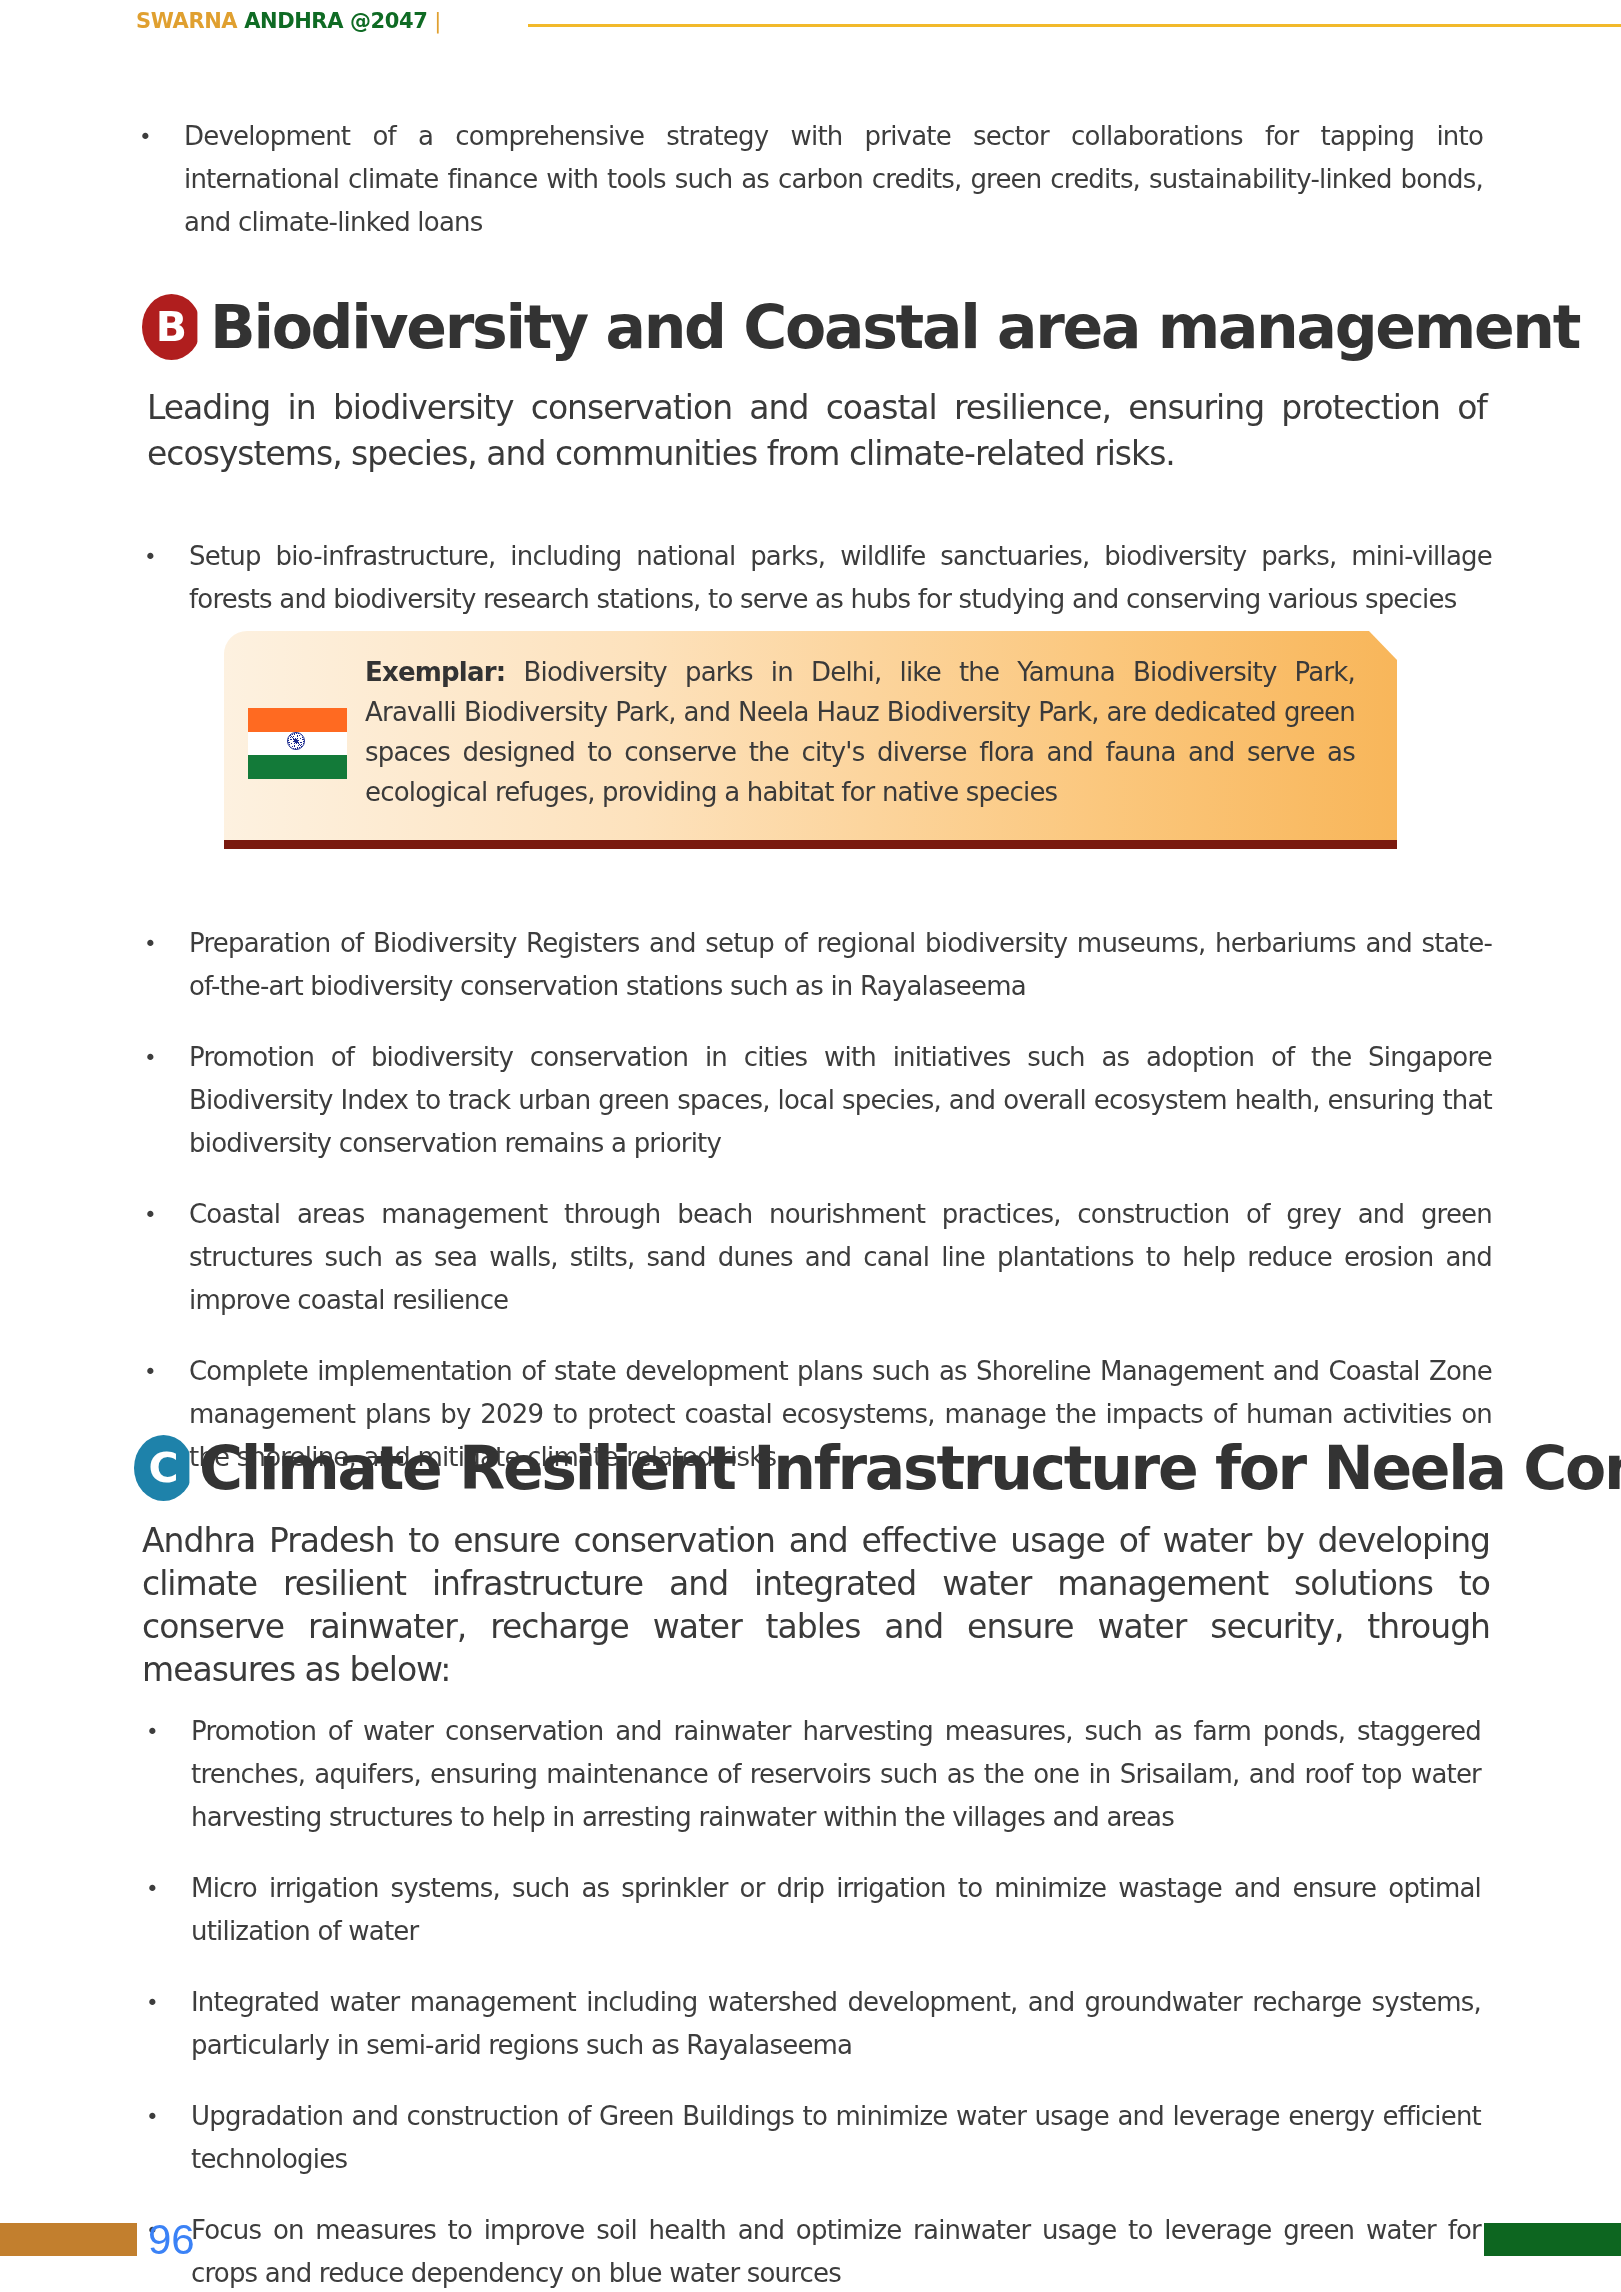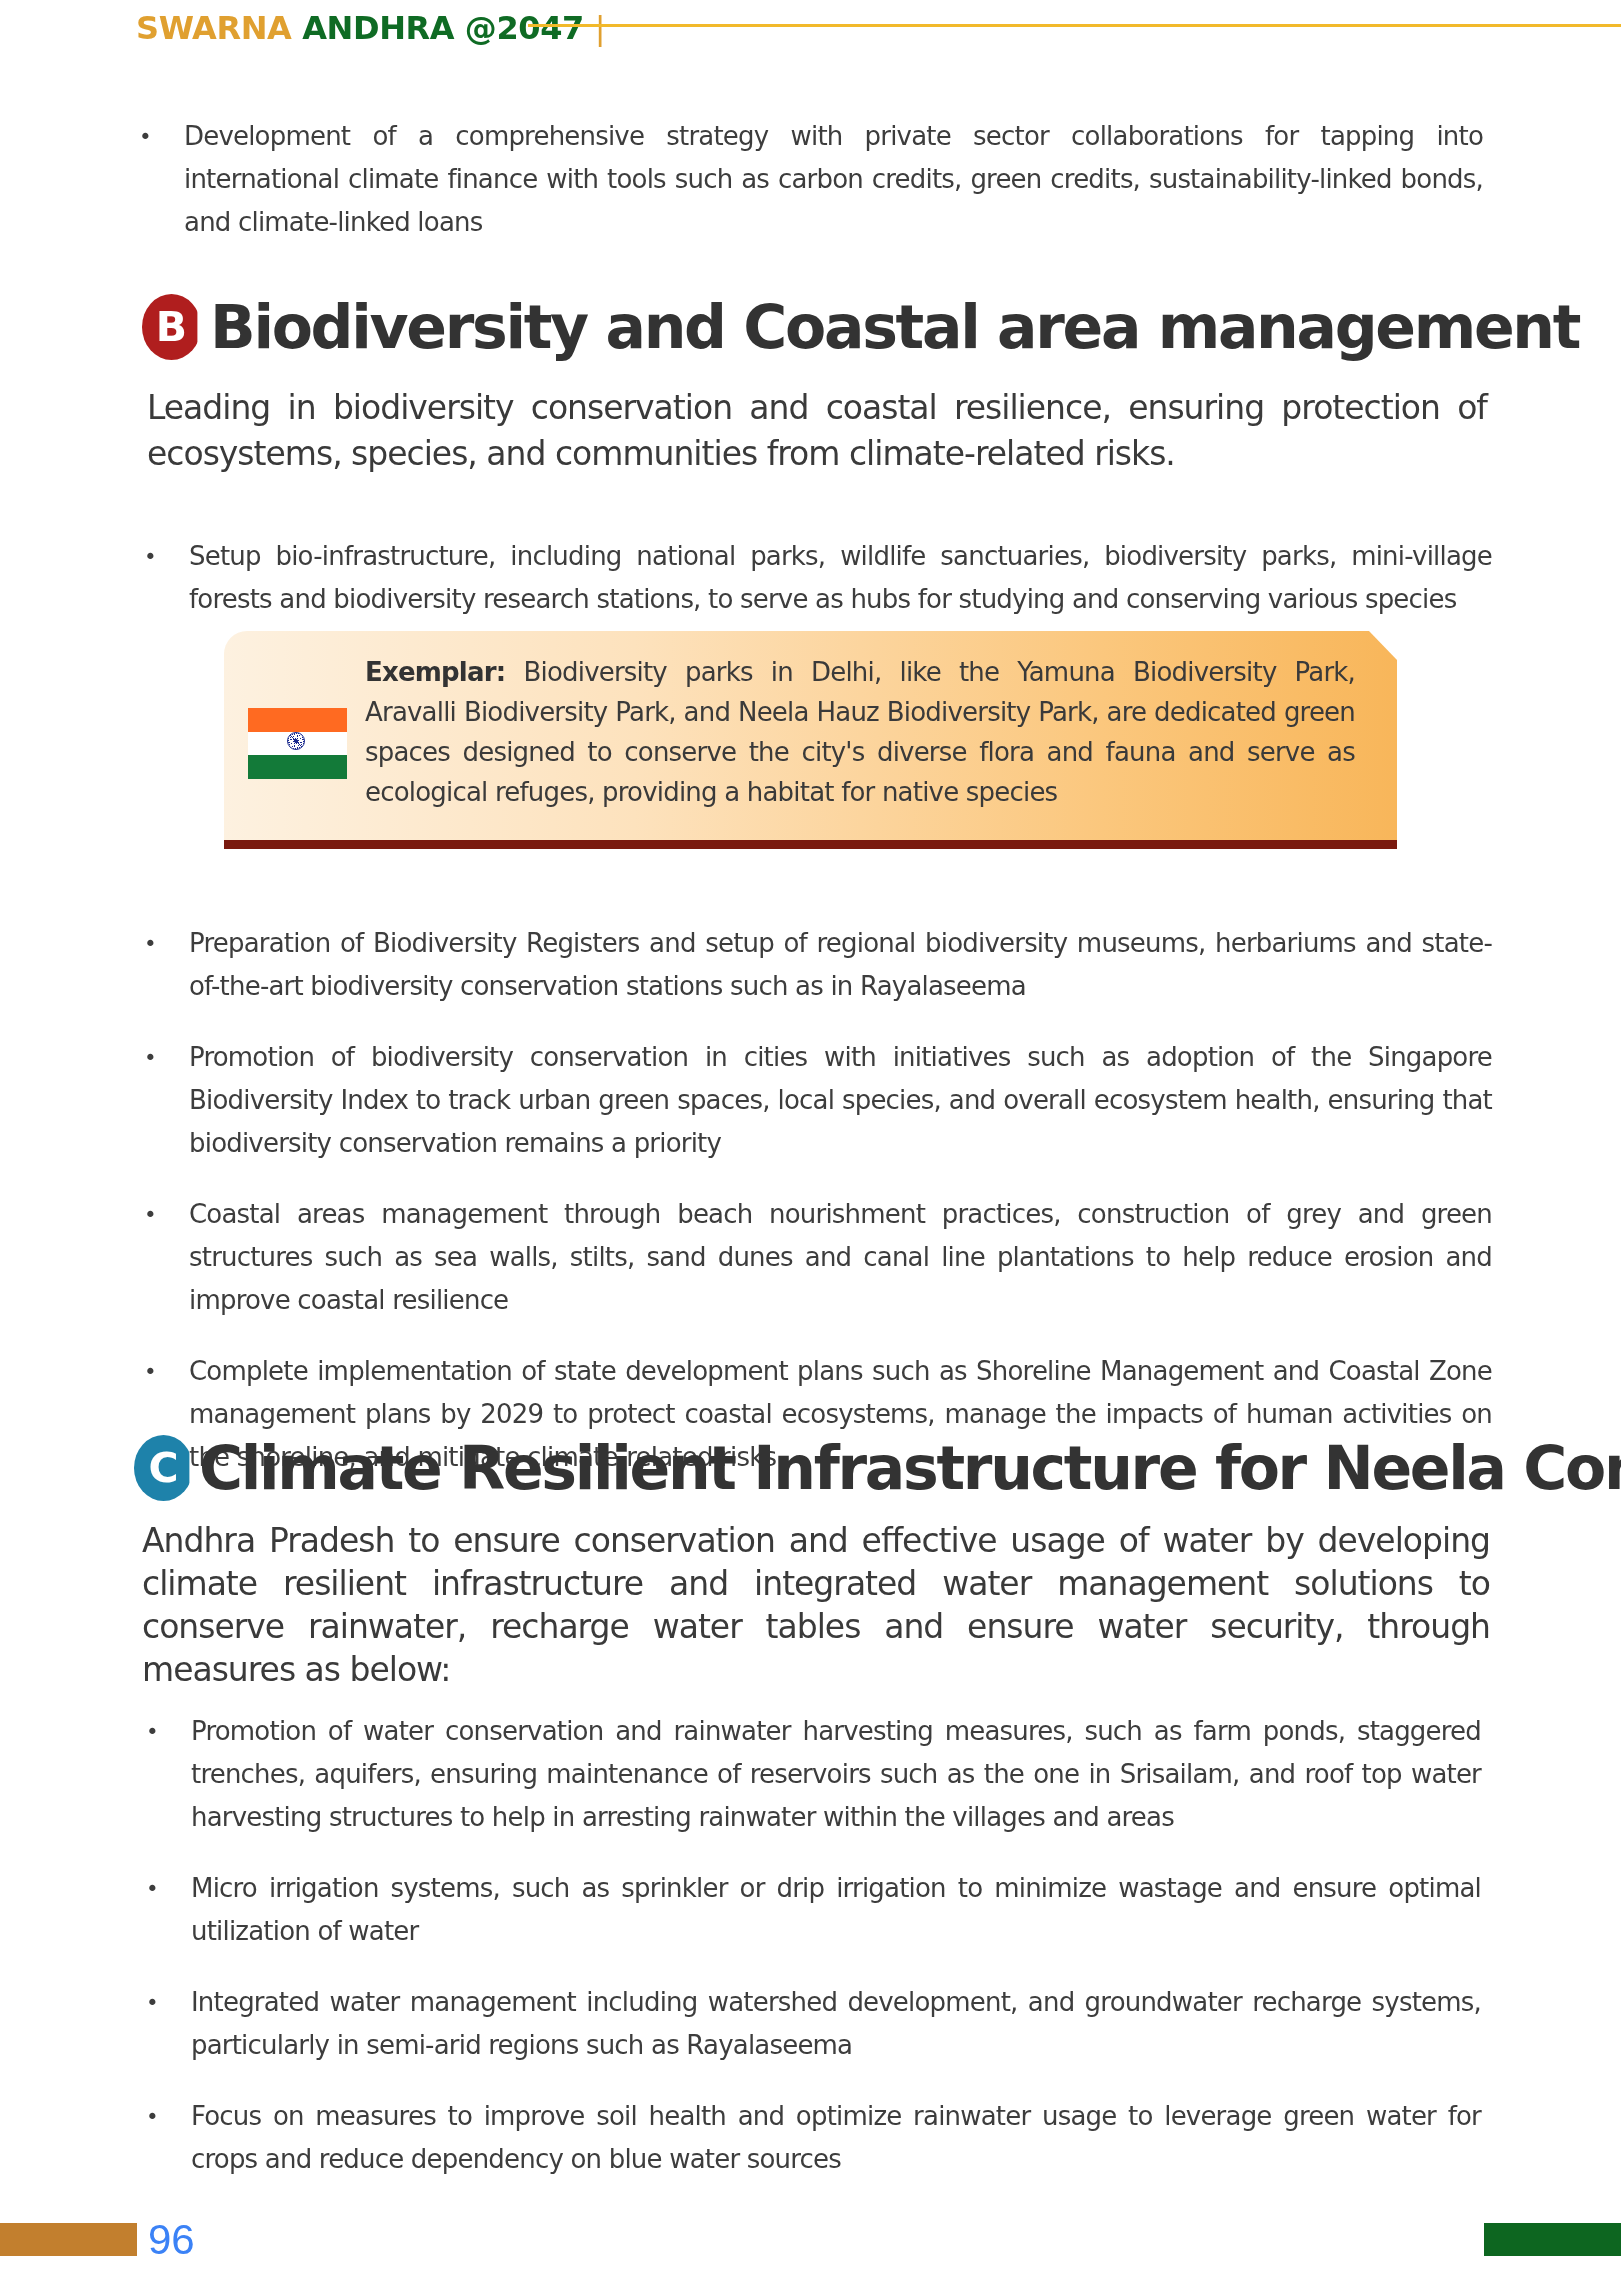--- a/index.html
+++ b/index.html
@@ -1,20 +1,20 @@
 <!DOCTYPE html>
 <html style="font-size:14.3px"><head>
 <meta charset="utf-8">
 <style>
   html, body { margin:0; padding:0; background:#ffffff; }
   body { width:1621px; height:2293px; position:relative; overflow:hidden;
          font-family:"Liberation Sans", sans-serif; color:#3a3a3a; }
   .abs { position:absolute; }
   
-  .hdr { left:136px; top:9px; font-family:"DejaVu Sans", sans-serif; font-weight:bold; font-size:32px; letter-spacing:-0.4px; white-space:nowrap; }
+  .hdr { left:136px; top:9px; font-family:"DejaVu Sans", sans-serif; font-weight:bold; font-size:21px; letter-spacing:-0.4px; white-space:nowrap; }
   .hdr .gold { color:#e0a030; }
   .hdr .green { color:#0f6b24; }
   .hdr .bar { color:#e0a030; font-weight:normal; }
   .hdr-line { left:528px; right:0; top:24px; height:2.7px; background:#f2b92a; }
 
   .body-text { font-family:"DejaVu Sans", sans-serif; font-size:26px; line-height:43px; color:#3d3d3d; letter-spacing:-0.8px; word-spacing:0px; }
   ul.blist { list-style:none; margin:0; padding:0; }
   ul.blist li { position:relative; text-align:justify;margin-top:28px; }
   ul.blist li::before { content:"•"; position:absolute; left:-45px; top:0; font-size:21.5px; color:#3d3d3d; }
 
@@ -88,19 +88,20 @@
 </ul>
 
 <div class="abs badge badge-c">C</div>
 <div class="abs sec-heading" style="left:199px; top:1433px;">Climate Resilient Infrastructure for Neela Conservation</div>
 <div class="abs sec-sub" style="left:142px; top:1519px; width:1348px; line-height:43px;">Andhra Pradesh to ensure conservation and effective usage of water by developing climate resilient infrastructure and integrated water management solutions to conserve rainwater, recharge water tables and ensure water security, through measures as below:</div>
 
 <ul class="abs blist body-text" style="left:191px; top:1682px; width:1290px;">
   <li>Promotion of water conservation and rainwater harvesting measures, such as farm ponds, staggered trenches, aquifers, ensuring maintenance of reservoirs such as the one in Srisailam, and roof top water harvesting structures to help in arresting rainwater within the villages and areas</li>
   <li>Micro irrigation systems, such as sprinkler or drip irrigation to minimize wastage and ensure optimal utilization of water</li>
   <li>Integrated water management including watershed development, and groundwater recharge systems, particularly in semi-arid regions such as Rayalaseema</li>
+  <li>Upgradation and construction of Green Buildings to minimize water usage and leverage energy efficient technologies</li>
   <li>Focus on measures to improve soil health and optimize rainwater usage to leverage green water for crops and reduce dependency on blue water sources</li>
 </ul>
 
 <div class="abs footer-left"></div>
 <div class="abs page-num">96</div>
 <div class="abs footer-right"></div>
 
 
 </body></html>

